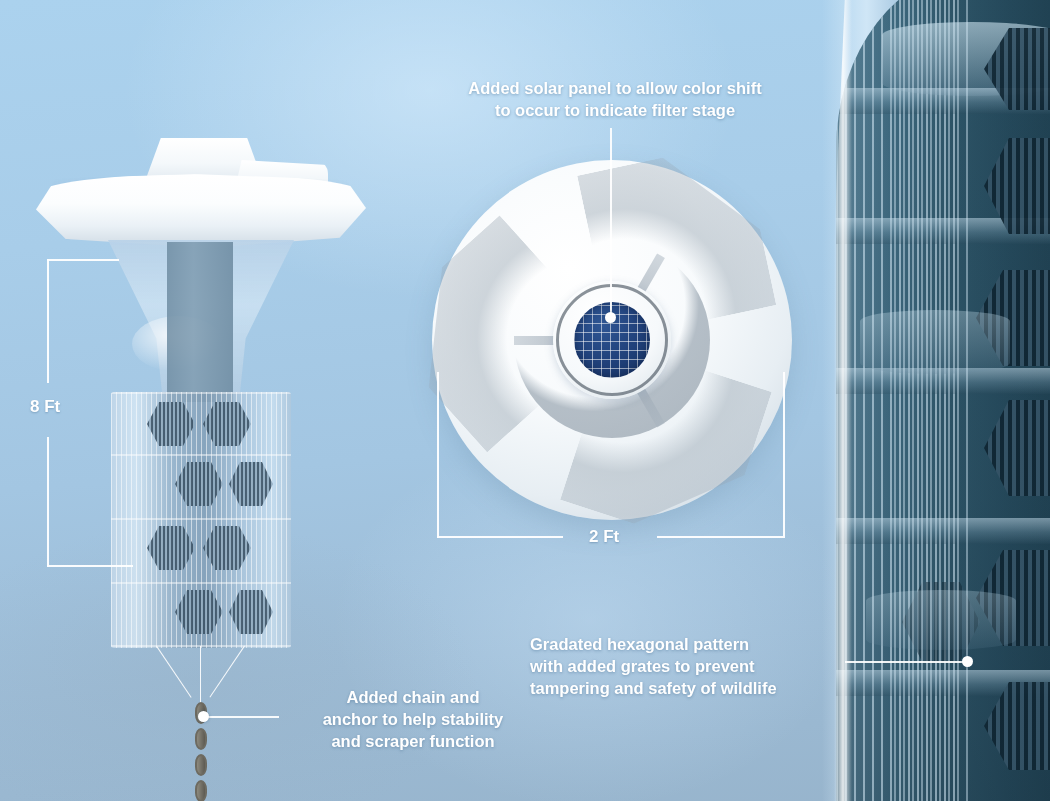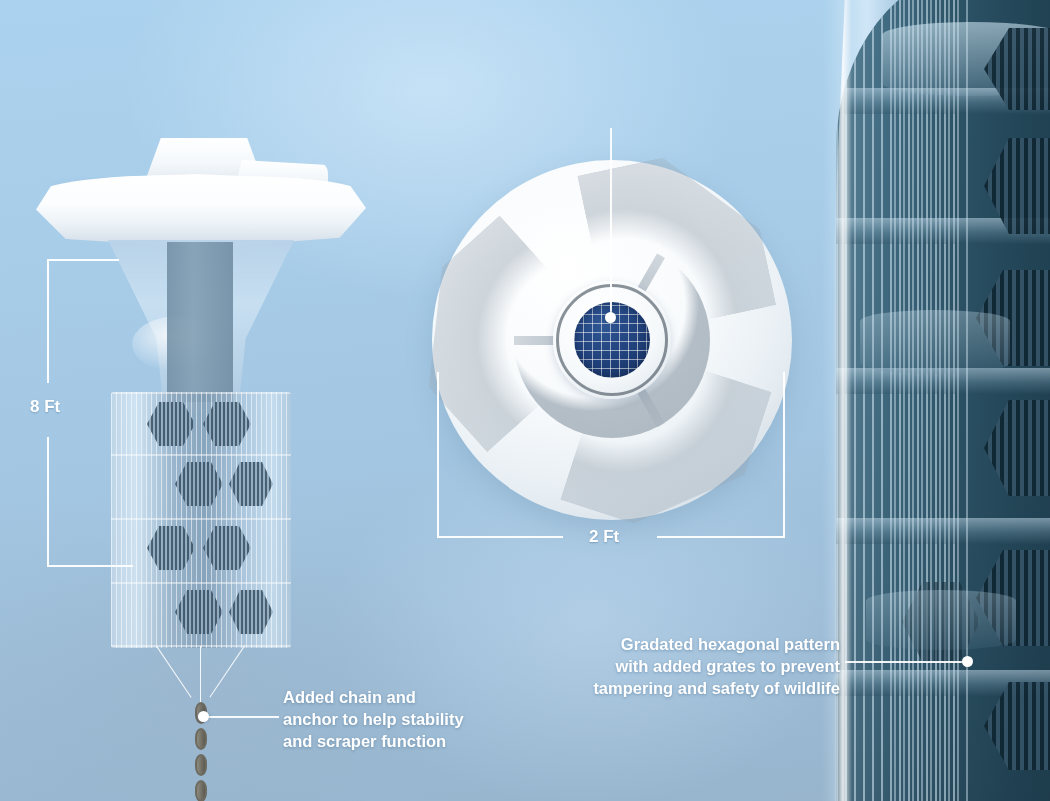--- a/index.html
+++ b/index.html
@@ -37,22 +37,22 @@
   .logo-wrap { position: relative; width: 82px; height: 86px; }
 
   
   .callout {
     position: absolute; color: #ffffff; font-weight: 700;
     font-size: 16.5px; line-height: 1.32;
     text-shadow: 0 1px 3px rgba(60,100,135,.45);
     white-space: pre-line;
   }
   #callout-solar { left: 405px; top: 78px; width: 420px; text-align: center; }
-  #callout-chain { left: 283px; top: 687px; width: 260px; text-align: left; }
-  #callout-hex   { left: 530px; top: 634px; width: 310px; text-align: right; }
+  #callout-chain { left: 283px; top: 687px; width: 260px; text-align: center; }
+  #callout-hex   { left: 530px; top: 634px; width: 310px; }
 
   
   .leader { position: absolute; background: #ffffff; opacity: .92; }
   .leader-v { width: 1.6px; }
   .leader-h { height: 1.6px; }
   .dot {
     position: absolute; width: 11px; height: 11px; border-radius: 50%;
     background: #ffffff; box-shadow: 0 0 3px rgba(40,80,110,.45);
   }
 
@@ -328,20 +328,22 @@
   </div>
 
   <div>
     <div class="dim-line dim-v" style="left:437px;top:372px;height:166px"></div>
     <div class="dim-line dim-v" style="left:783px;top:372px;height:166px"></div>
     <div class="dim-line dim-h" style="left:437px;top:536px;width:126px"></div>
     <div class="dim-line dim-h" style="left:657px;top:536px;width:126px"></div>
     <div class="dim-label" style="left:589px;top:527px;">2 Ft</div>
   </div>
 
+  <div class="callout" id="callout-solar">Added solar panel to allow color shift
+to occur to indicate filter stage</div>
   <div class="leader leader-v" style="left:610px;top:128px;height:190px"></div>
   <div class="dot" style="left:605px;top:312px;"></div>
 
   <div class="callout" id="callout-chain">Added chain and
 anchor to help stability
 and scraper function</div>
   <div class="leader leader-h" style="left:204px;top:716px;width:75px"></div>
   <div class="dot" style="left:198px;top:711px;"></div>
 
   <div class="callout" id="callout-hex">Gradated hexagonal pattern

